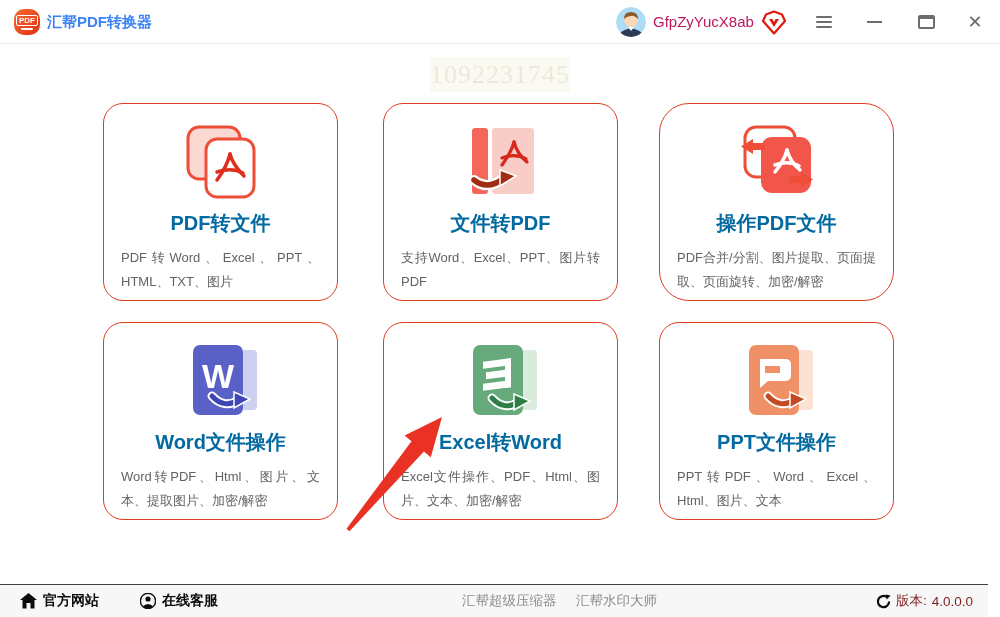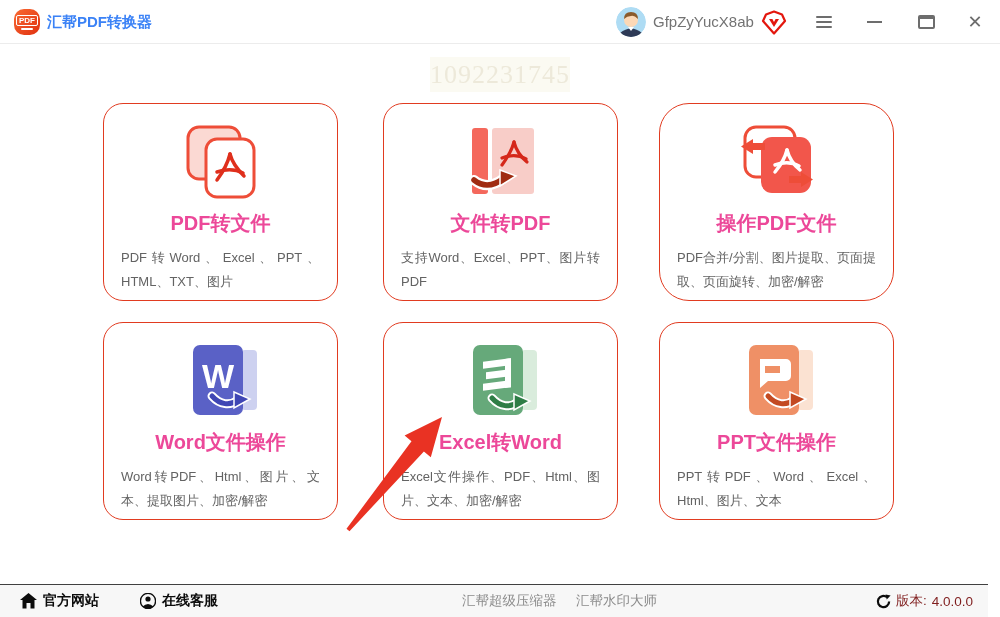--- a/index.html
+++ b/index.html
@@ -24,21 +24,21 @@
     border:1px solid #ffffff; border-radius:2px; padding:0 2px; line-height:9px;
   }
   .app-logo .fold { width:12px; height:2px; background:#fff; margin-top:2px; border-radius:1px; }
   .app-title {
     position:absolute; left:47px; top:0; height:44px; line-height:44px;
     font-size:15px; font-weight:bold; color:#3b82f6;
   }
   .avatar { position:absolute; left:616px; top:7px; width:30px; height:30px; border-radius:50%; overflow:hidden; cursor:pointer; }
   .username {
     position:absolute; left:653px; top:0; height:44px; line-height:44px;
-    font-size:15px; color:#737373; cursor:pointer;
+    font-size:15px; color:#be185d; cursor:pointer;
   }
   .vip-badge { position:absolute; left:761px; top:10px; width:26px; height:25px; cursor:pointer; }
   .win-btn { position:absolute; top:0; height:44px; display:flex; align-items:center; justify-content:center; cursor:pointer; color:#6d6d6d; }
   .btn-menu  { left:806px; width:36px; }
   .btn-min   { left:856px; width:36px; }
   .btn-max   { left:908px; width:36px; }
   .btn-close { left:957px; width:36px; }
   .menu-glyph { width:16px; }
   .menu-glyph i { display:block; height:2px; background:#6d6d6d; margin:3px 0; border-radius:1px; }
   .min-glyph { width:15px; height:2px; background:#6d6d6d; }
@@ -52,21 +52,21 @@
     font-size:26px; color:#ede9da; letter-spacing:1px;
   }
   
   .card {
     position:absolute; width:235px; height:198px;
     border:1px solid #e13b20; border-radius:20px; background:#fff;
     display:flex; flex-direction:column; align-items:center;
     padding-top:20px; cursor:pointer;
   }
   .card-icon { height:76px; display:flex; align-items:center; justify-content:center; }
-  .card-title { margin-top:10px; font-size:20px; font-weight:bold; color:#ec4899; }
+  .card-title { margin-top:10px; font-size:20px; font-weight:bold; color:#0369a1; }
   .card-desc {
     margin-top:9px; width:100%; padding:0 17px; font-size:13px; color:#636363;
     line-height:1.85; text-align:justify;
   }
   .c1 { left:103px; top:103px; }
   .c2 { left:383px; top:103px; }
   .c3 { left:659px; top:103px;border-radius:30px; }
   .c4 { left:103px; top:322px; }
   .c5 { left:383px; top:322px; }
   .c6 { left:659px; top:322px; }

